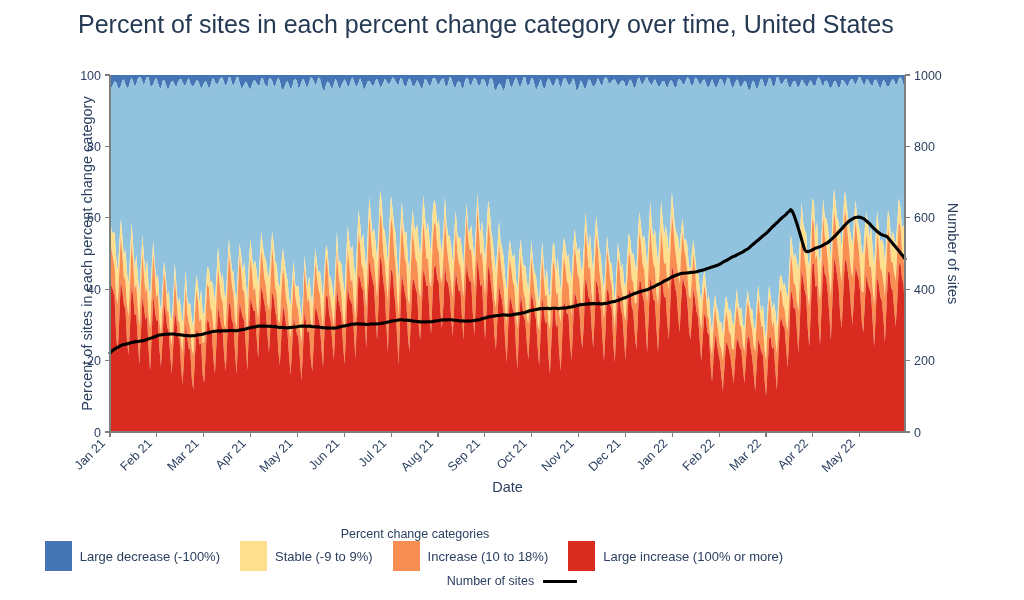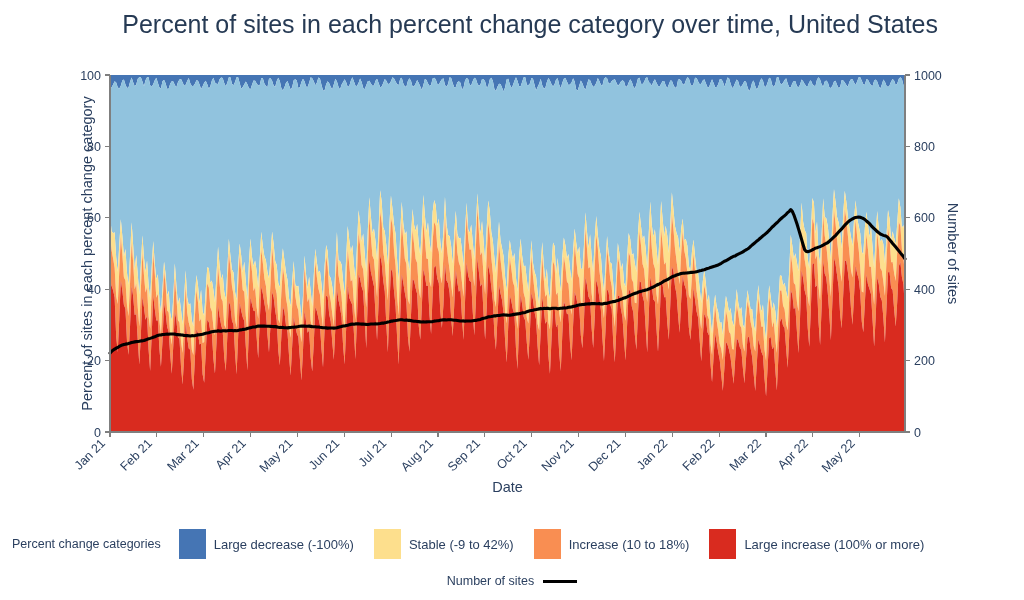--- a/index.html
+++ b/index.html
@@ -12,21 +12,20 @@
     height: 600px;
     font-family: "Liberation Sans", sans-serif;
     color: #2a3f5f;
     overflow: hidden;
     position: relative;
   }
   #page {
     position: relative;
     width: 1024px;
     height: 600px;
-    text-align: right;
   }
   
   #chart-title {
     position: absolute;
     left: 78px;
     top: 8px;
     width: 860px;
     font-size: 25px;
     line-height: 32px;
     font-weight: 400;
@@ -73,21 +72,21 @@
     stroke-linecap: round;
   }
   
   #legend-main {
     position: absolute;
     left: 0;
     top: 527px;
     width: 836px;
     height: 34px;
     display: flex;
-    flex-direction: row;
+    flex-direction: column;
     align-items: center;
     justify-content: flex-start;
     padding-left: 12px;
     box-sizing: border-box;
   }
   #legend-title {
     font-size: 12.5px;
     color: #2a3f5f;
     margin-right: 18px;
     white-space: nowrap;
@@ -220,21 +219,21 @@
 
   <div id="legend-main">
     <div id="legend-title">Percent change categories</div>
     <div id="legend-items" style="display: flex; flex-direction: row; align-items: center;">
         <div class="legend-item">
           <span class="legend-swatch" style="background: rgb(69, 117, 180);"></span>
           <span class="legend-label">Large decrease (-100%)</span>
         </div>
         <div class="legend-item">
           <span class="legend-swatch" style="background: rgb(253, 223, 141);"></span>
-          <span class="legend-label">Stable (-9 to 42%)</span>
+          <span class="legend-label">Stable (-9 to 9%)</span>
         </div>
         <div class="legend-item">
           <span class="legend-swatch" style="background: rgb(249, 142, 82);"></span>
           <span class="legend-label">Increase (10 to 18%)</span>
         </div>
         <div class="legend-item">
           <span class="legend-swatch" style="background: rgb(217, 43, 31);"></span>
           <span class="legend-label">Large increase (100% or more)</span>
         </div>
       </div>

